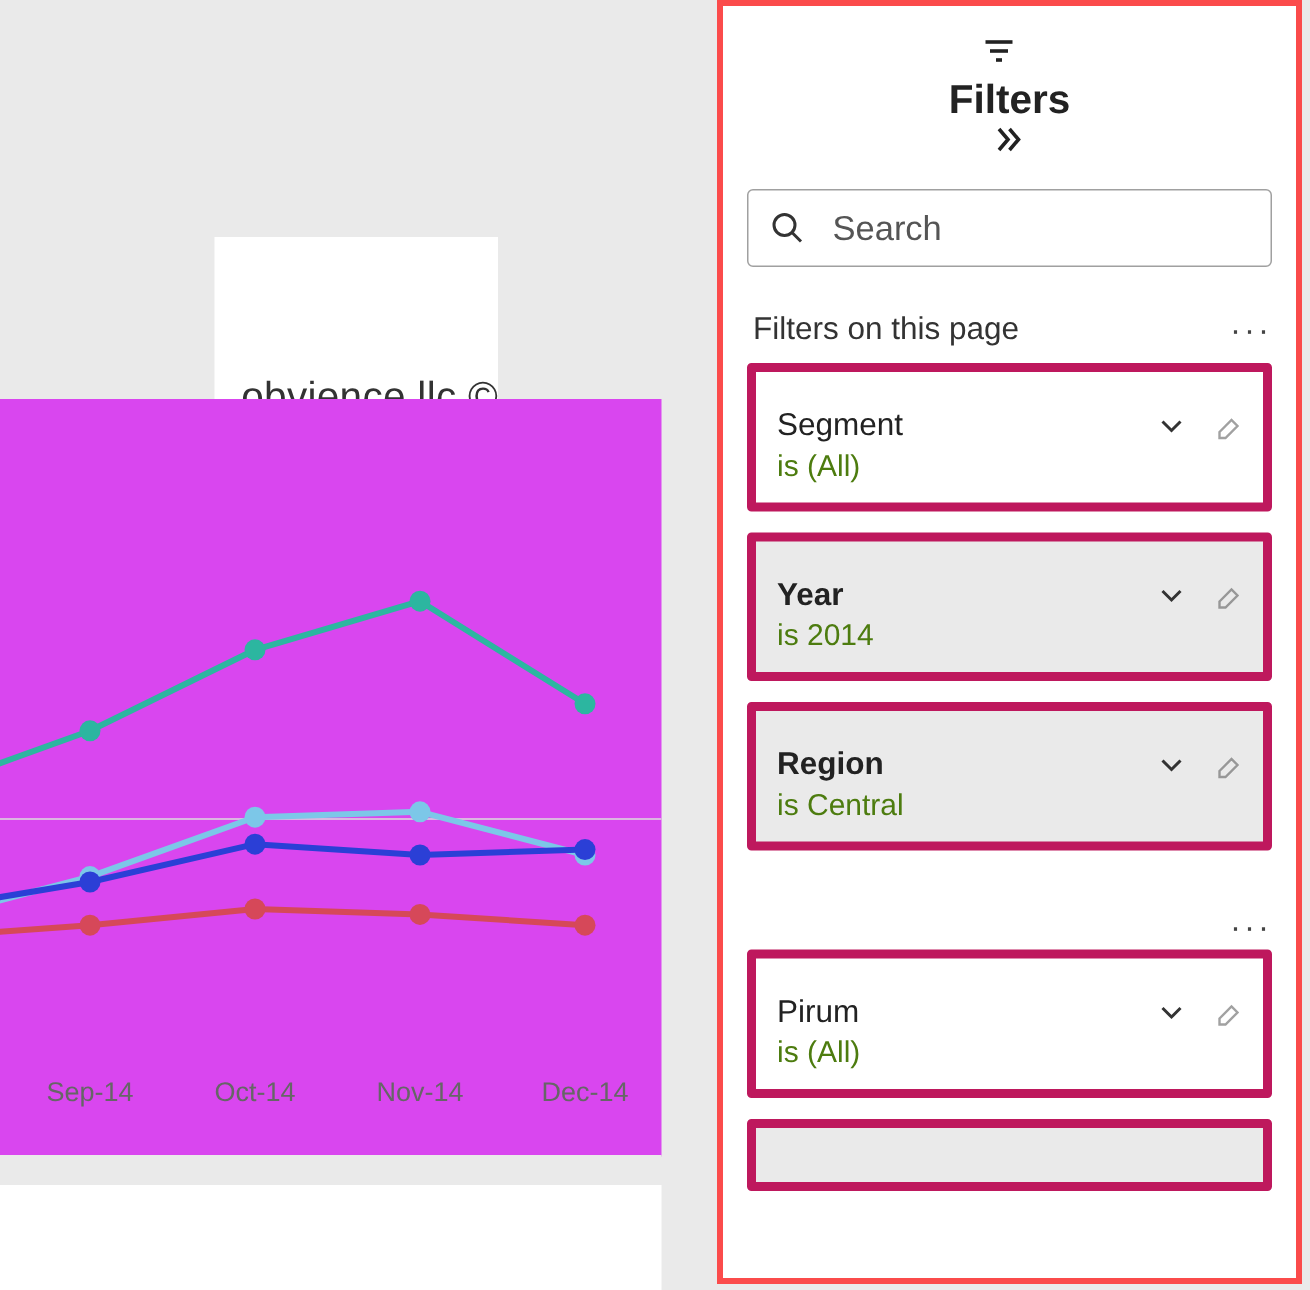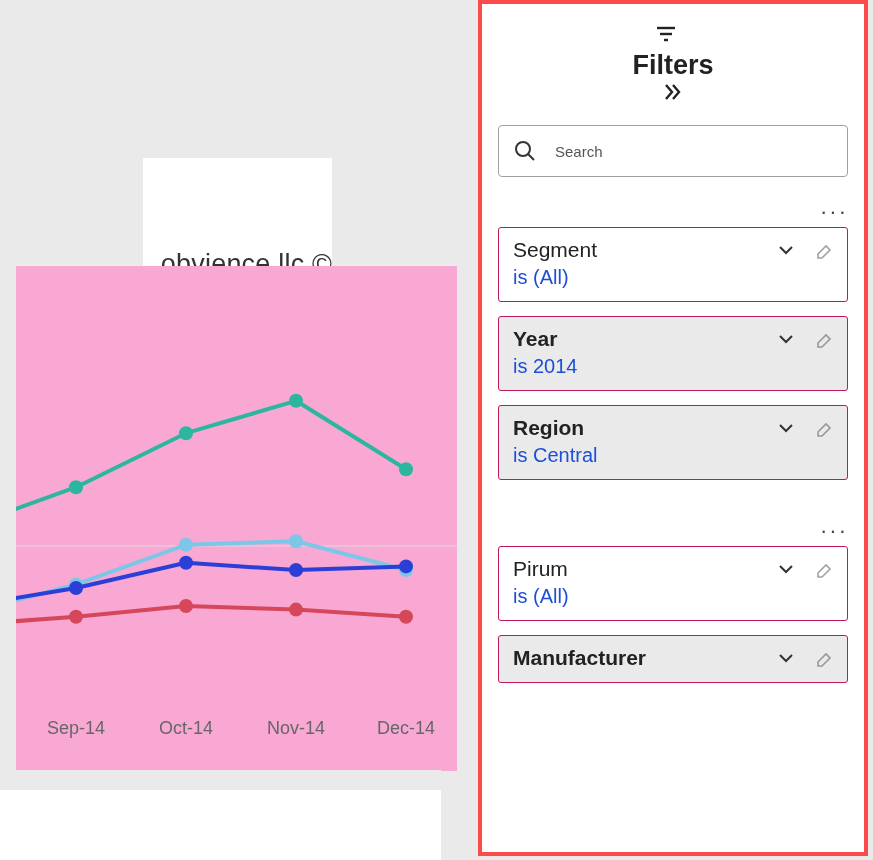--- a/index.html
+++ b/index.html
@@ -56,23 +56,23 @@
     align-items: center;
     justify-content: center;
   }
   .brand-btn.dark { background: #000000; }
   .brand-btn.light { background: #ffffff; margin-left: 28px; }
   .brand-btn svg { display: block; }
 
   
   .chart-card {
     position: absolute;
-    left: 16px; top: 266px;
+    left: 0; top: 266px;
     width: 441px; height: 505px;
-    background: #f9a8d4;
+    background: #d946ef;
   }
   .chart-svg {
     position: absolute;
     left: 0; top: 70px;
     width: 441px; height: 435px;
   }
   .chart-footer-gap {
     position: absolute;
     left: 0; top: 770px;
     width: 441px; height: 20px;
@@ -112,62 +112,62 @@
     border: 1px solid #a0a0a0;
     border-radius: 4px;
     display: flex;
     align-items: center;
     padding: 0 14px;
     margin-bottom: 30px;
   }
   .search-box svg { flex: 0 0 auto; margin-right: 16px; }
   .search-box input {
     border: none; outline: none;
-    font-size: 15px; color: #555;
+    font-size: 23px; color: #555;
     width: 100%;
     background: transparent;
   }
   .search-box input::placeholder { color: #555; }
 
   .section-head {
     display: flex;
     align-items: center;
     font-size: 21px;
     color: #333;
     margin: 0 0 10px 4px;
   }
   .section-head .spacer { flex: 1; }
   .dots {
     font-size: 22px; letter-spacing: 2px; color: #444;
     line-height: 10px;
   }
 
   .filter-card {
-    border: 1px solid #be185d;
+    border: 6px solid #be185d;
     border-radius: 3px;
-    padding: 10px 12px 12px 14px;
+    padding: 24px 12px 12px 14px;
     margin-bottom: 14px;
     position: relative;
     background: #ffffff;
   }
   .filter-card.highlight { background: #eaeaea; }
   .filter-card .row1 {
     display: flex; align-items: center;
   }
   .filter-name {
     font-size: 21px; color: #222;
   }
   .filter-card.highlight .filter-name { font-weight: 700; }
   .filter-card.italic .filter-name { font-weight: 700; }
   .card-spacer { flex:1; }
   .chev, .eraser { display:flex; align-items:center; justify-content:center; }
   .chev { width: 26px; margin-right: 10px; }
   .eraser { width: 26px; opacity: 0.55; }
   .filter-value {
-    font-size: 20px; color: #1d4ed8; margin-top: 4px;
+    font-size: 20px; color: #4d7c0f; margin-top: 4px;
   }
   .filter-card.italic .filter-value { }
 
   .section-gap { height: 32px; }
 
 </style>
 </head>
 <body>
 
 <div class="left-col">
@@ -248,20 +248,21 @@
 
   <div class="search-box">
     <svg width="24" height="24" viewBox="0 0 24 24">
       <circle cx="10" cy="10" r="7" fill="none" stroke="#333" stroke-width="2"></circle>
       <line x1="15" y1="15" x2="21" y2="21" stroke="#333" stroke-width="2"></line>
     </svg>
     <input type="text" placeholder="Search" style="">
   </div>
 
   <div class="section-head">
+    <span>Filters on this page</span>
     <span class="spacer"></span>
     <span class="dots">···</span>
   </div>
 
   <div class="filter-card">
     <div class="row1">
       <span class="filter-name">Segment</span>
       <span class="card-spacer"></span>
       <span class="chev">
         <svg width="18" height="18" viewBox="0 0 18 18">
@@ -332,29 +333,15 @@
       <span class="eraser">
         <svg width="20" height="20" viewBox="0 0 20 20">
             <path d="M6 14 L14 6 L18 10 L10 18 L6 18 Z" fill="none" stroke="#555" stroke-width="1.6"></path>
           </svg>
       </span>
     </div>
     <div class="filter-value">is (All)</div>
   </div>
 
   <div class="filter-card highlight">
-    <div class="row1">
-      <span class="filter-name">Manufacturer</span>
-      <span class="card-spacer"></span>
-      <span class="chev">
-        <svg width="18" height="18" viewBox="0 0 18 18">
-            <path d="M3 6 L9 12 L15 6" fill="none" stroke="#333" stroke-width="2"></path>
-          </svg>
-      </span>
-      <span class="eraser">
-        <svg width="20" height="20" viewBox="0 0 20 20">
-            <path d="M6 14 L14 6 L18 10 L10 18 L6 18 Z" fill="none" stroke="#555" stroke-width="1.6"></path>
-          </svg>
-      </span>
-    </div>
   </div>
 
 </div>
 
 </body></html>

